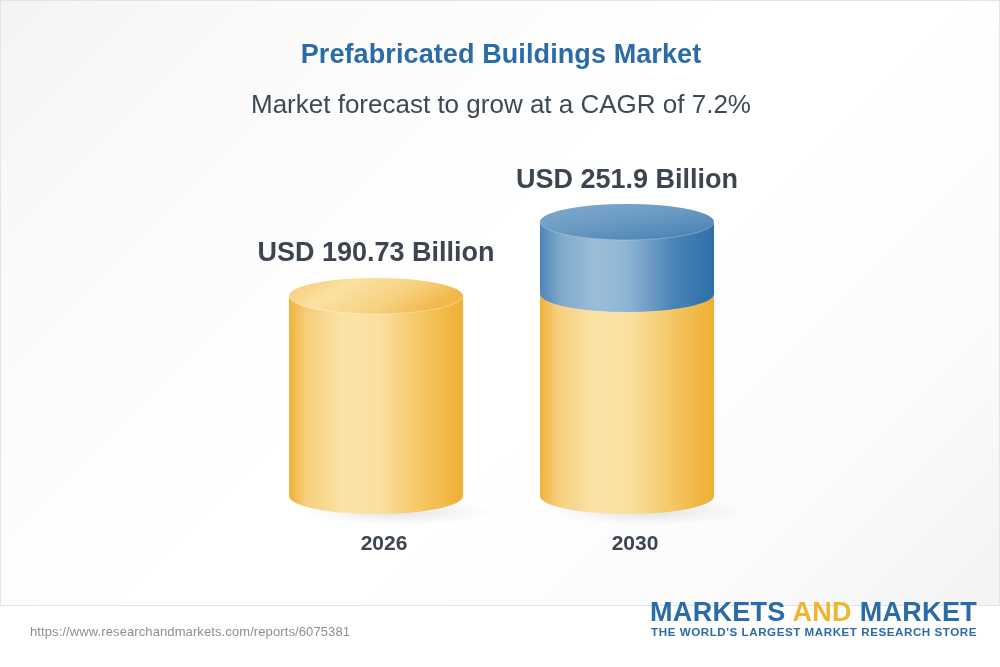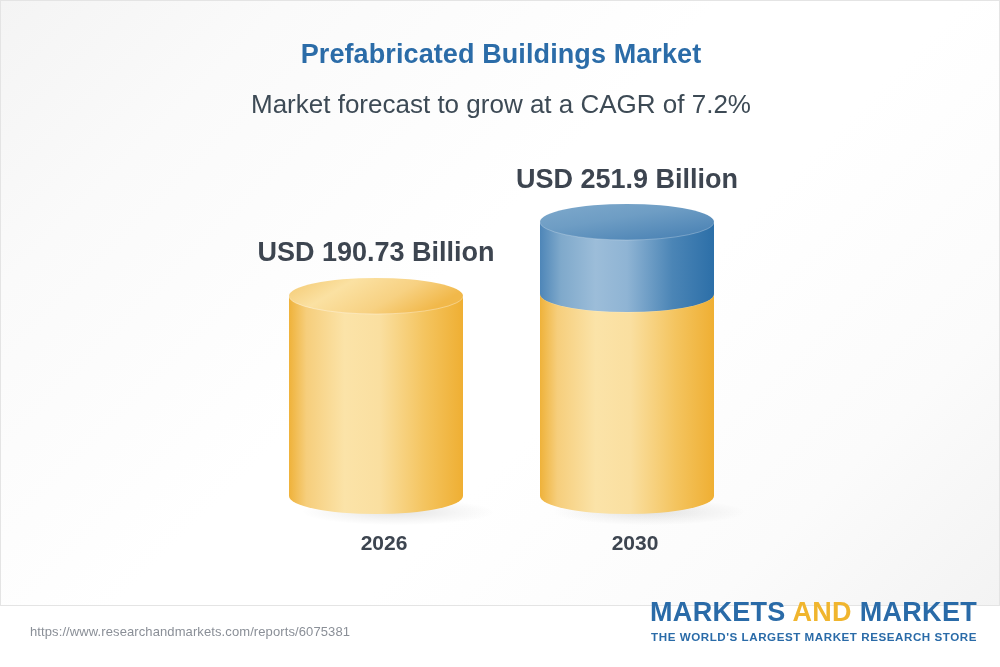--- a/index.html
+++ b/index.html
@@ -112,21 +112,20 @@
   }
   .logo-main {
     font-size: 27px;
     font-weight: bold;
     letter-spacing: 0.3px;
     color: #2a6ba8;
     white-space: nowrap;
   }
   .logo-main .and { color: #f0b52e; }
   .logo-tagline {
-    margin-top: 5px;
     font-size: 11.6px;
     font-weight: bold;
     letter-spacing: 0.55px;
     color: #2a6ba8;
     white-space: nowrap;
   }
 </style>
 </head>
 <body>
 

